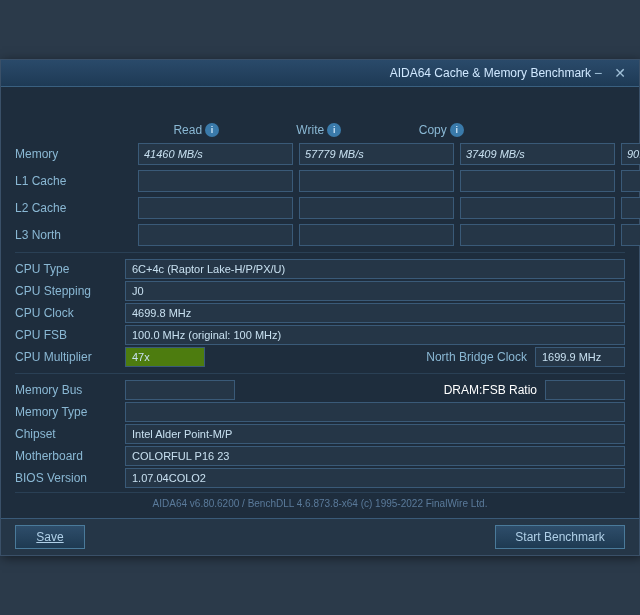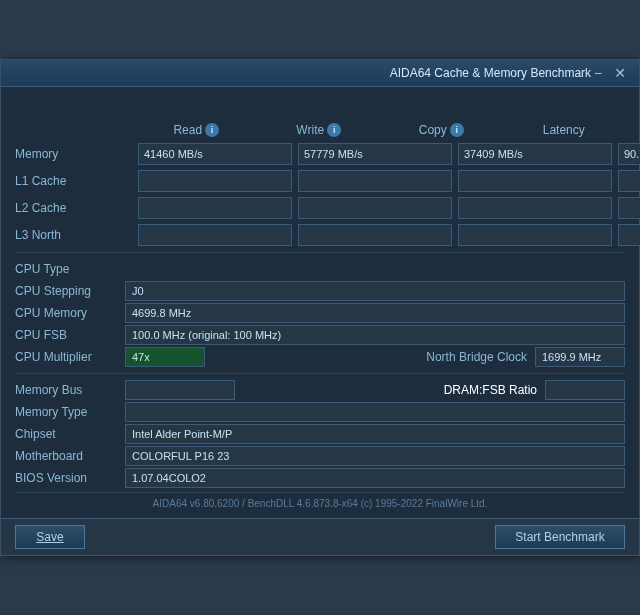--- a/index.html
+++ b/index.html
@@ -92,20 +92,21 @@
     .bench-input {
       background: #253647;
       border: 1px solid #3a5a78;
       color: #c8e0f0;
       font-size: 11px;
       padding: 2px 5px;
       height: 22px;
       margin: 0 3px;
       text-align: left;
       outline: none;
+      font-style: italic;
     }
     .bench-input.has-value {
       color: #c8e0f0;
     }
     
     .divider {
       border: none;
       border-top: 1px solid #2a4055;
       margin: 6px 0;
     }
@@ -146,21 +147,21 @@
       margin-bottom: 2px;
       min-height: 20px;
     }
     .multi-label {
       color: #8ab8d4;
       width: 110px;
       flex-shrink: 0;
       font-size: 12px;
     }
     .multi-val-box {
-      background: #14532d;
+      background: #4d7c0f;
       border: 1px solid #3a5a78;
       color: #c8e0f0;
       font-size: 11px;
       padding: 2px 6px;
       height: 20px;
       display: flex;
       align-items: center;
       width: 80px;
     }
     .nb-label {
@@ -276,23 +277,20 @@
         <span class="info-icon">i</span>
       </div>
       <div class="col-label">
         <span>Write</span>
         <span class="info-icon">i</span>
       </div>
       <div class="col-label">
         <span>Copy</span>
         <span class="info-icon">i</span>
       </div>
-      <div class="col-label">
-        <span>Latency</span>
-      </div>
     </div>
 
     <div class="bench-row">
       <div class="row-label">Memory</div>
       <input class="bench-input has-value" readonly="" value="41460 MB/s" style="">
       <input class="bench-input has-value" readonly="" value="57779 MB/s" style="">
       <input class="bench-input has-value" readonly="" value="37409 MB/s" style="">
       <input class="bench-input has-value" readonly="" value="90.7 ns" style="">
     </div>
 
@@ -319,29 +317,30 @@
       <input class="bench-input" readonly="" style="">
       <input class="bench-input" readonly="" style="">
     </div>
 
     <hr class="divider">
 
     <div class="info-section">
 
       <div class="info-row">
         <span class="info-label">CPU Type</span>
+        <div class="info-value-box wide">6C+4c  (Raptor Lake-H/P/PX/U)</div>
       </div>
 
       <div class="info-row">
         <span class="info-label">CPU Stepping</span>
         <div class="info-value-box wide">J0</div>
       </div>
 
       <div class="info-row">
-        <span class="info-label">CPU Memory</span>
+        <span class="info-label">CPU Clock</span>
         <div class="info-value-box wide">4699.8 MHz</div>
       </div>
 
       <div class="info-row">
         <span class="info-label">CPU FSB</span>
         <div class="info-value-box wide">100.0 MHz  (original: 100 MHz)</div>
       </div>
 
       <div class="multi-row">
         <span class="multi-label">CPU Multiplier</span>

